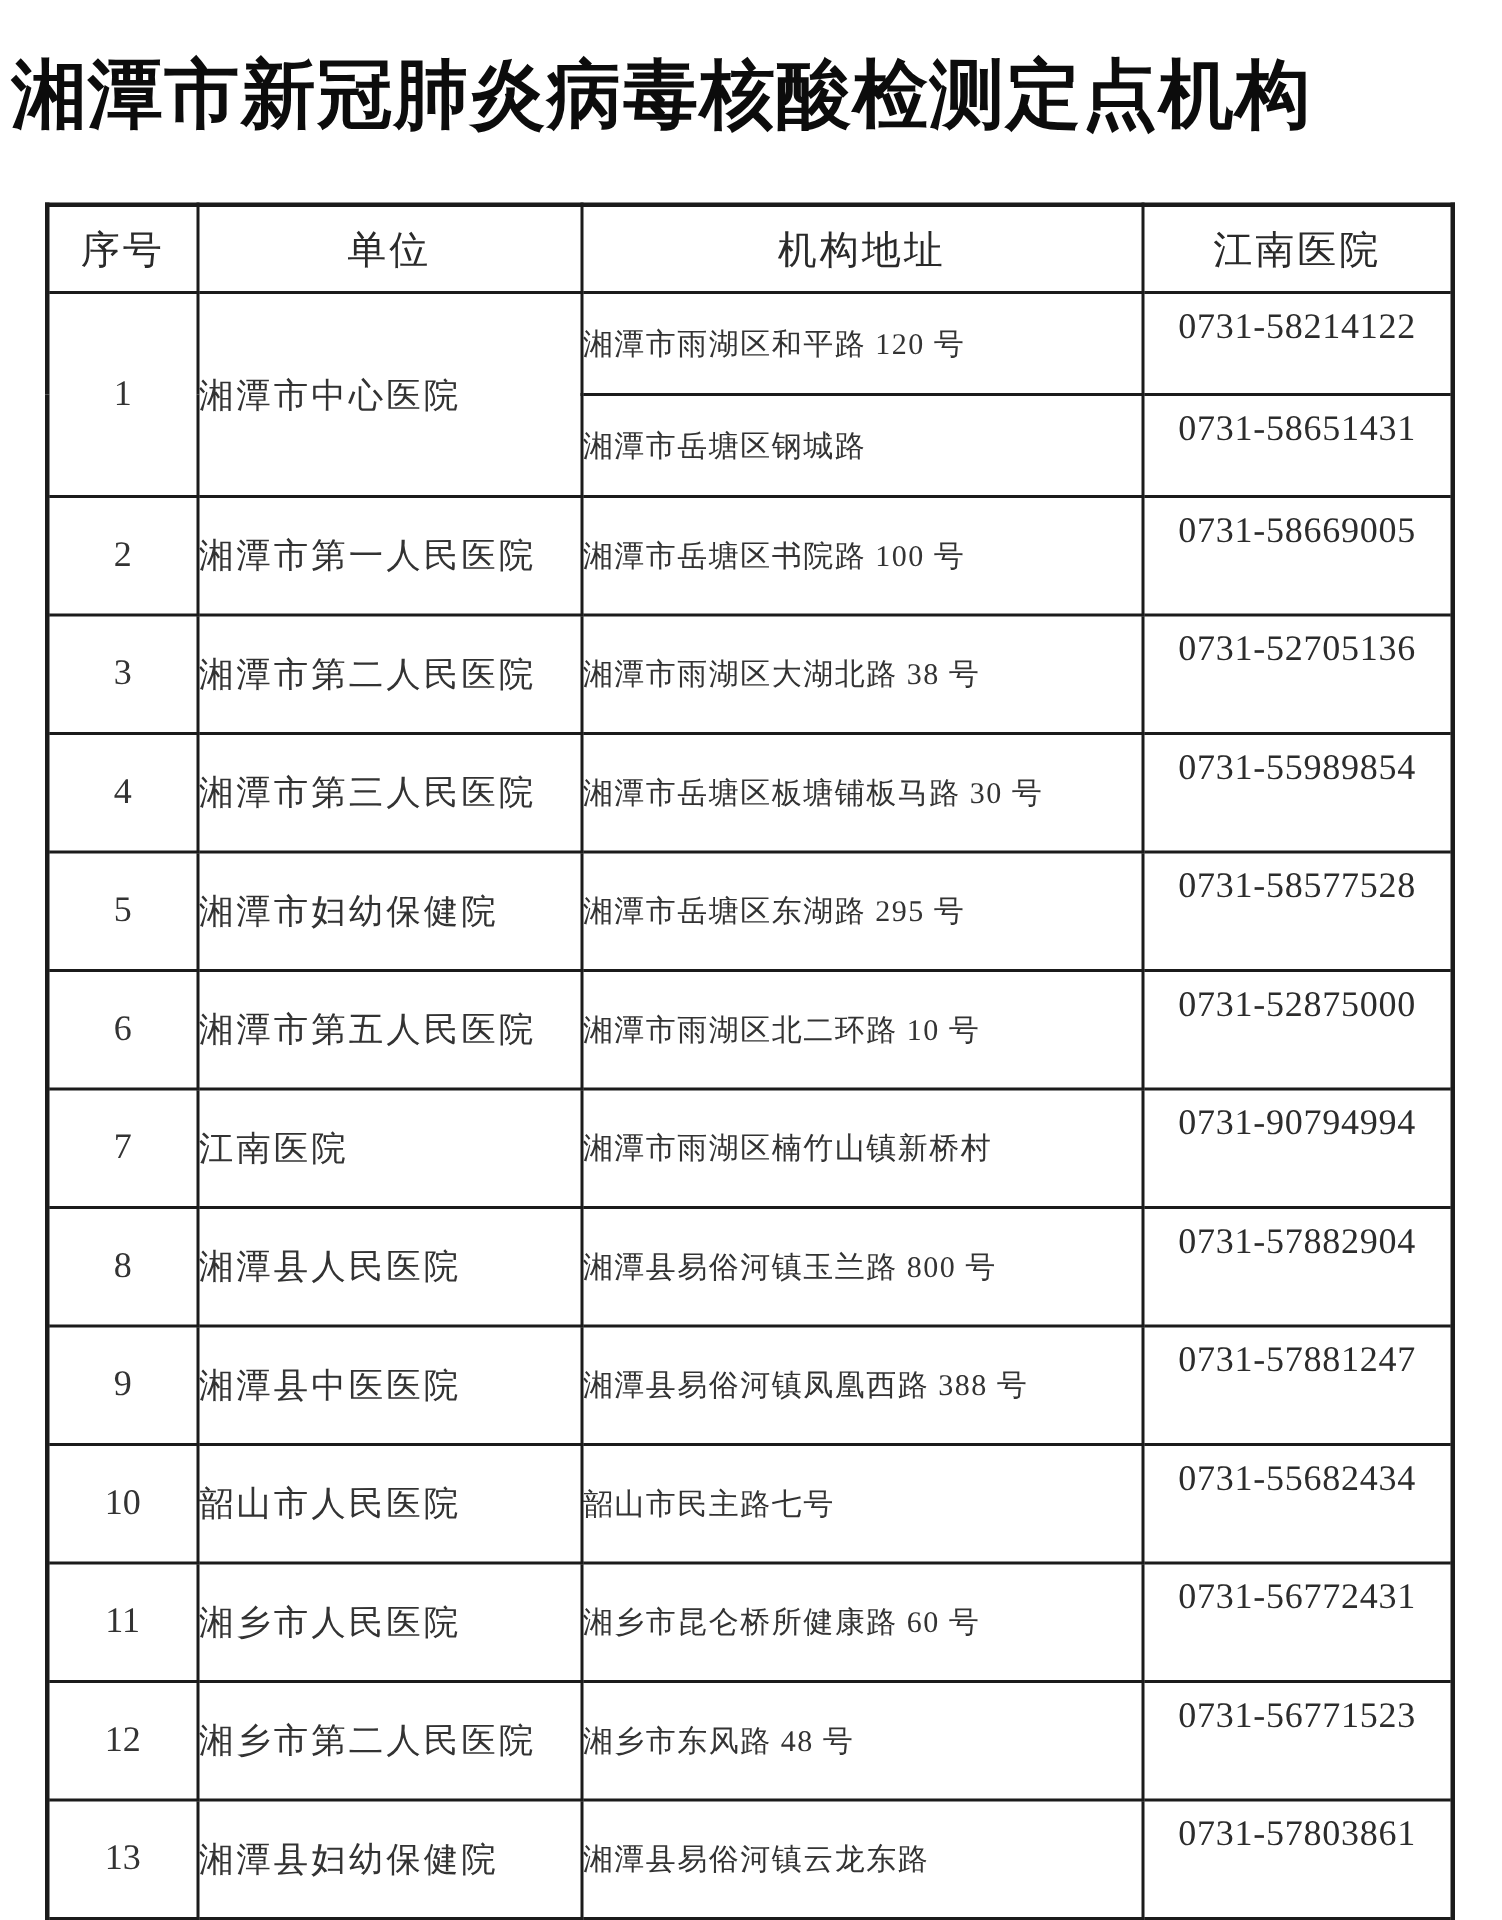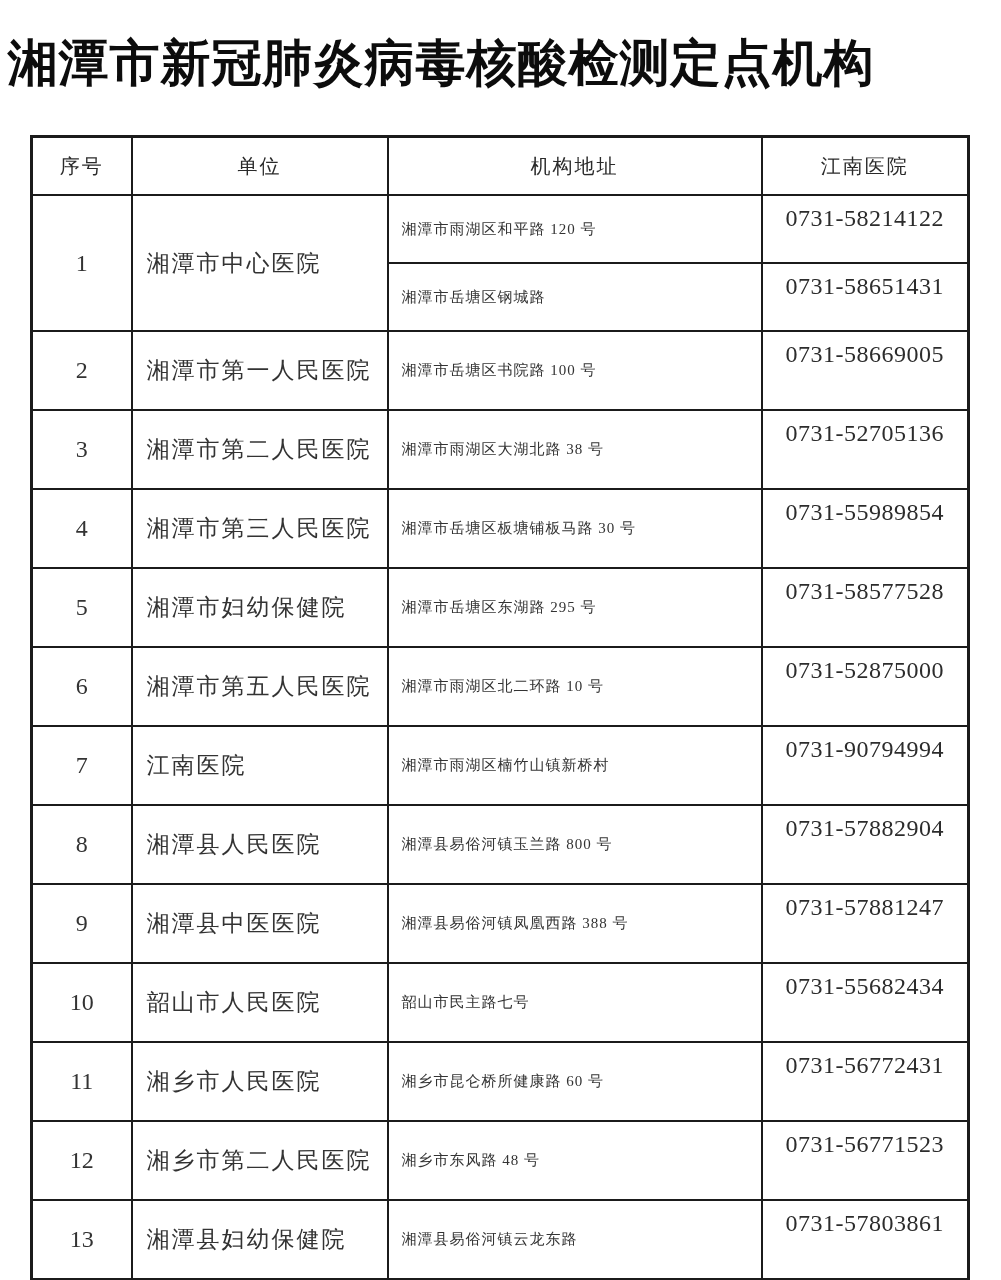--- a/index.html
+++ b/index.html
@@ -43,45 +43,43 @@
   }
   table.inst {
     border-width: 3px;
   }
   th, td {
     padding: 0;
     font-weight: normal;
   }
   tr.head th {
     height: 56px;
-    font-size: 20px;
+    font-size: 26px;
     text-align: center;
     vertical-align: middle;
     letter-spacing: 2px;
     color: #2a2a2a;
   }
   td.num {
     text-align: center;
     vertical-align: middle;
     font-size: 24px;
     color: #333333;
   }
   td.unit {
     text-align: left;
     vertical-align: middle;
-    padding-left: 14px;
     font-size: 23px;
     letter-spacing: 2px;
     color: #333333;
   }
   td.addr {
     text-align: left;
     vertical-align: middle;
-    padding-left: 13px;
-    font-size: 15px;
+    font-size: 20px;
     letter-spacing: 1px;
     color: #333333;
     white-space: nowrap;
   }
   td.phone {
     text-align: center;
     vertical-align: top;
     padding-top: 9px;
     font-size: 24px;
     letter-spacing: 0.5px;

